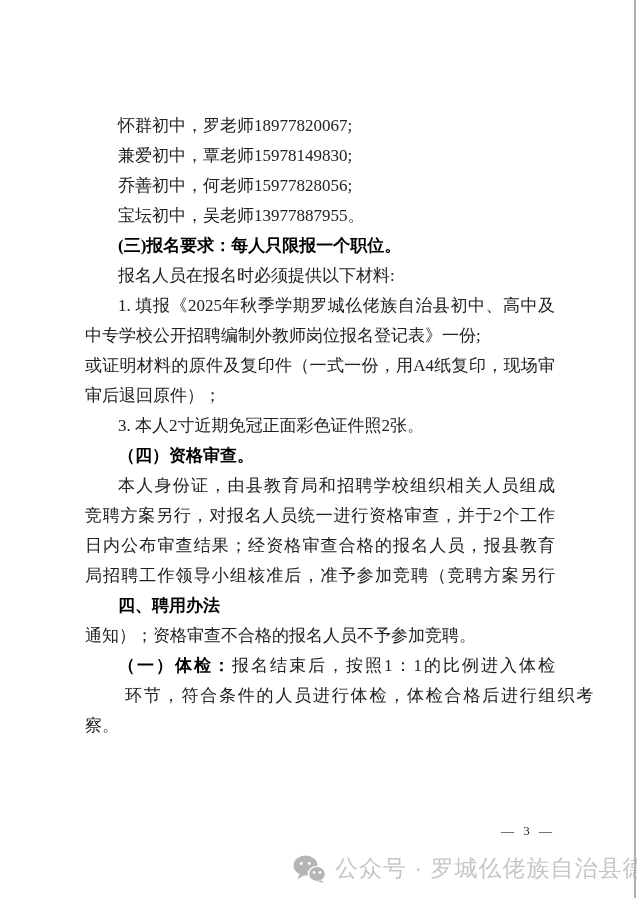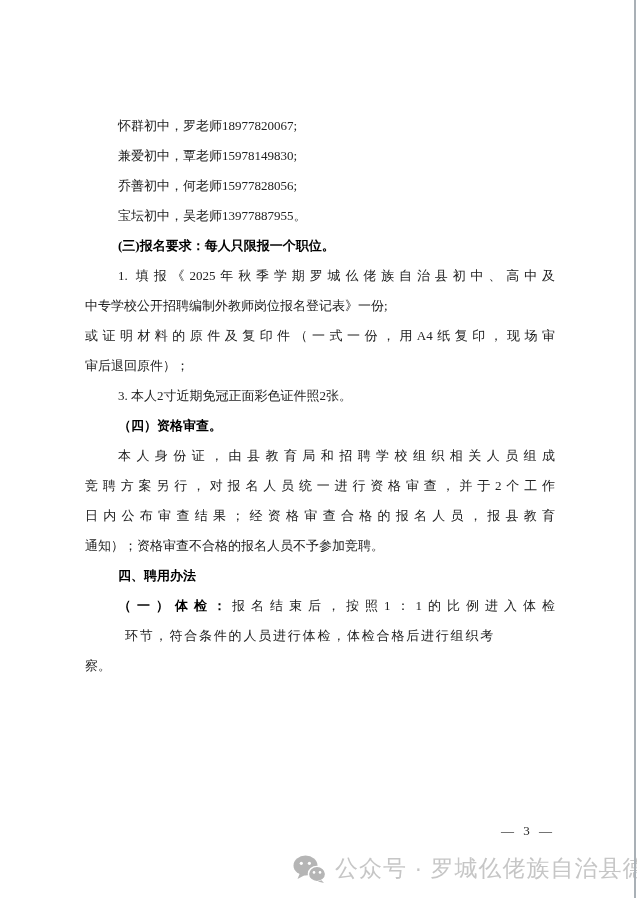--- a/index.html
+++ b/index.html
@@ -13,21 +13,21 @@
     width: 637px; height: 898px;
     background: #ffffff;
     overflow: hidden;
   }
   .content {
     position: absolute;
     left: 85px; top: 111px;
     width: 470px;
   }
   .line {
-    font-size: 13px;
+    font-size: 17px;
     line-height: 30px;
     height: 30px;
     color: #212121;
     white-space: nowrap;
     box-sizing: border-box;
     width: 470px;
   }
   .line.indent { padding-left: 33px; }
   .line.justify {
     white-space: normal;
@@ -70,31 +70,33 @@
 <body>
 
 <div class="page">
 
   <div class="content">
       <div class="line indent"><span>怀群初中，罗老师18977820067;</span></div>
       <div class="line indent"><span>兼爱初中，覃老师15978149830;</span></div>
       <div class="line indent"><span>乔善初中，何老师15977828056;</span></div>
       <div class="line indent"><span>宝坛初中，吴老师13977887955。</span></div>
       <div class="line indent"><span class="seg-bold">(三)报名要求：每人只限报一个职位。</span></div>
+      <div class="line indent"><span>报名人员在报名时必须提供以下材料:</span></div>
       <div class="line indent justify"><span>1. 填报《2025年秋季学期罗城仫佬族自治县初中、高中及</span></div>
       <div class="line"><span>中专学校公开招聘编制外教师岗位报名登记表》一份;</span></div>
       <div class="line justify"><span>或证明材料的原件及复印件（一式一份，用A4纸复印，现场审</span></div>
       <div class="line"><span>审后退回原件）；</span></div>
       <div class="line indent"><span>3. 本人2寸近期免冠正面彩色证件照2张。</span></div>
       <div class="line indent"><span class="seg-bold">（四）资格审查。</span></div>
       <div class="line indent justify"><span>本人身份证，由县教育局和招聘学校组织相关人员组成</span></div>
       <div class="line justify"><span>竞聘方案另行，对报名人员统一进行资格审查，并于2个工作</span></div>
       <div class="line justify"><span>日内公布审查结果；经资格审查合格的报名人员，报县教育</span></div>
+      <div class="line justify"><span>局招聘工作领导小组核准后，准予参加竞聘（竞聘方案另行</span></div>
+      <div class="line indent"><span class="seg-bold">四、聘用办法</span></div>
       <div class="line"><span>通知）；资格审查不合格的报名人员不予参加竞聘。</span></div>
-      <div class="line indent"><span class="seg-bold">四、聘用办法</span></div>
       <div class="line indent justify"><span class="seg-bold">（一）体检：</span><span>报名结束后，按照1：1的比例进入体检</span></div>
       <div class="line wide"><span>环节，符合条件的人员进行体检，体检合格后进行组织考</span></div>
       <div class="line"><span>察。</span></div>
     </div>
 
   <div class="page-number">— 3 —</div>
 
   <div class="watermark">
     <span class="wm-icon">
       <svg width="33" height="28" viewBox="0 0 33 28" xmlns="http://www.w3.org/2000/svg">

